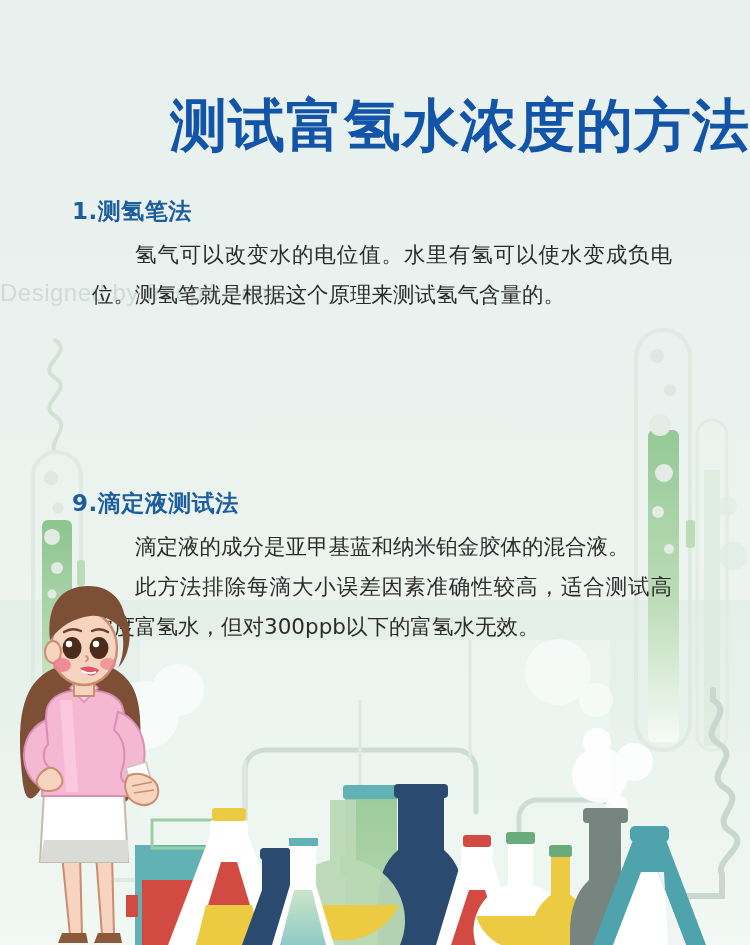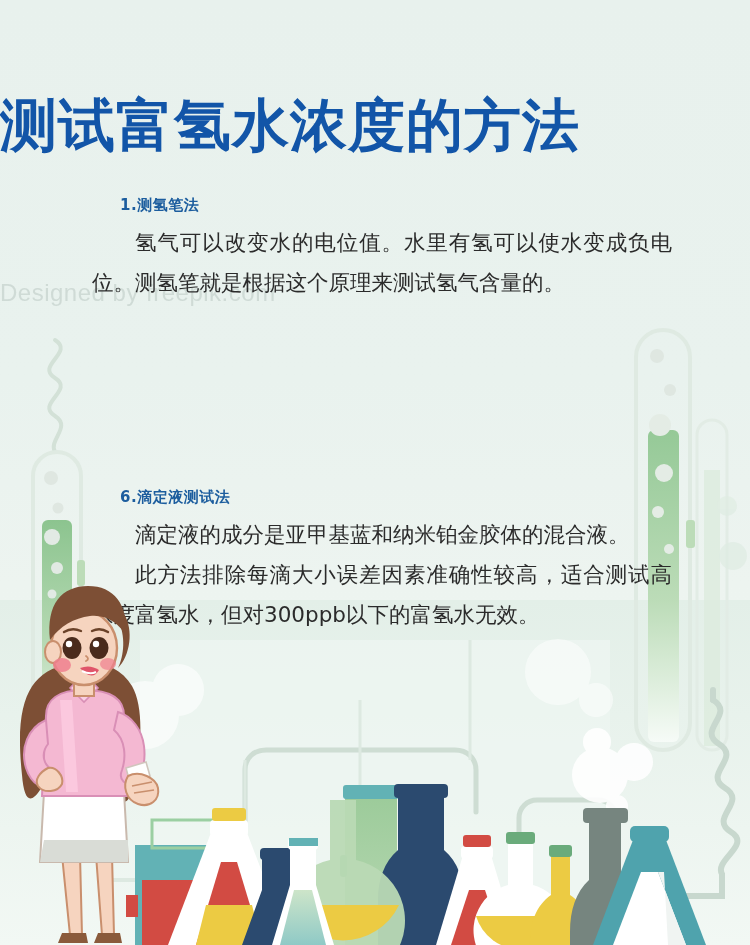--- a/index.html
+++ b/index.html
@@ -19,38 +19,38 @@
   
   .bg{position:absolute;inset:0;overflow:hidden;}
   .bg svg{position:absolute;top:0;left:0;}
 
   
   .content{position:absolute;inset:0;}
 
   .title{
     position:absolute;
     top:58px;left:0;right:0;
-    text-align:left;
+    text-align:right;
     font-size:57px;
     line-height:1.05;
     font-weight:bold;
     color:#1255a8;
     letter-spacing:1px;
     white-space:nowrap;
   }
 
   .section{position:absolute;left:0;width:750px;}
   #sec1{top:196px;}
   #sec2{top:488px;}
 
   .sec-head{
-    font-size:15px;
+    font-size:23px;
     font-weight:bold;
     color:#1c5d9e;
-    margin:0 0 8px 120px;
+    margin:0 0 8px 72px;
     letter-spacing:.5px;
   }
   .sec-body{
     margin:0 78px 0 92px;
     font-size:21.5px;
     line-height:40px;
     color:#2b2b2b;
     text-align:justify;
     text-justify:inter-ideograph;
   }
@@ -173,21 +173,21 @@
     <div class="watermark">Designed by  freepik.com</div>
 
     <div class="section" id="sec1">
       <div class="sec-head">1.测氢笔法</div>
       <div class="sec-body">
         <p>氢气可以改变水的电位值。水里有氢可以使水变成负电位。测氢笔就是根据这个原理来测试氢气含量的。</p>
       </div>
     </div>
 
     <div class="section" id="sec2">
-      <div class="sec-head">6.滴定液测试法</div>
+      <div class="sec-head">9.滴定液测试法</div>
       <div class="sec-body">
         <p>滴定液的成分是亚甲基蓝和纳米铂金胶体的混合液。</p>
         <p>此方法排除每滴大小误差因素准确性较高，适合测试高浓度富氢水，但对300ppb以下的富氢水无效。</p>
       </div>
     </div>
   </div>
 
   <div class="illus">
     <svg width="750" height="945" viewBox="0 0 750 945" aria-hidden="true">
       <defs>

